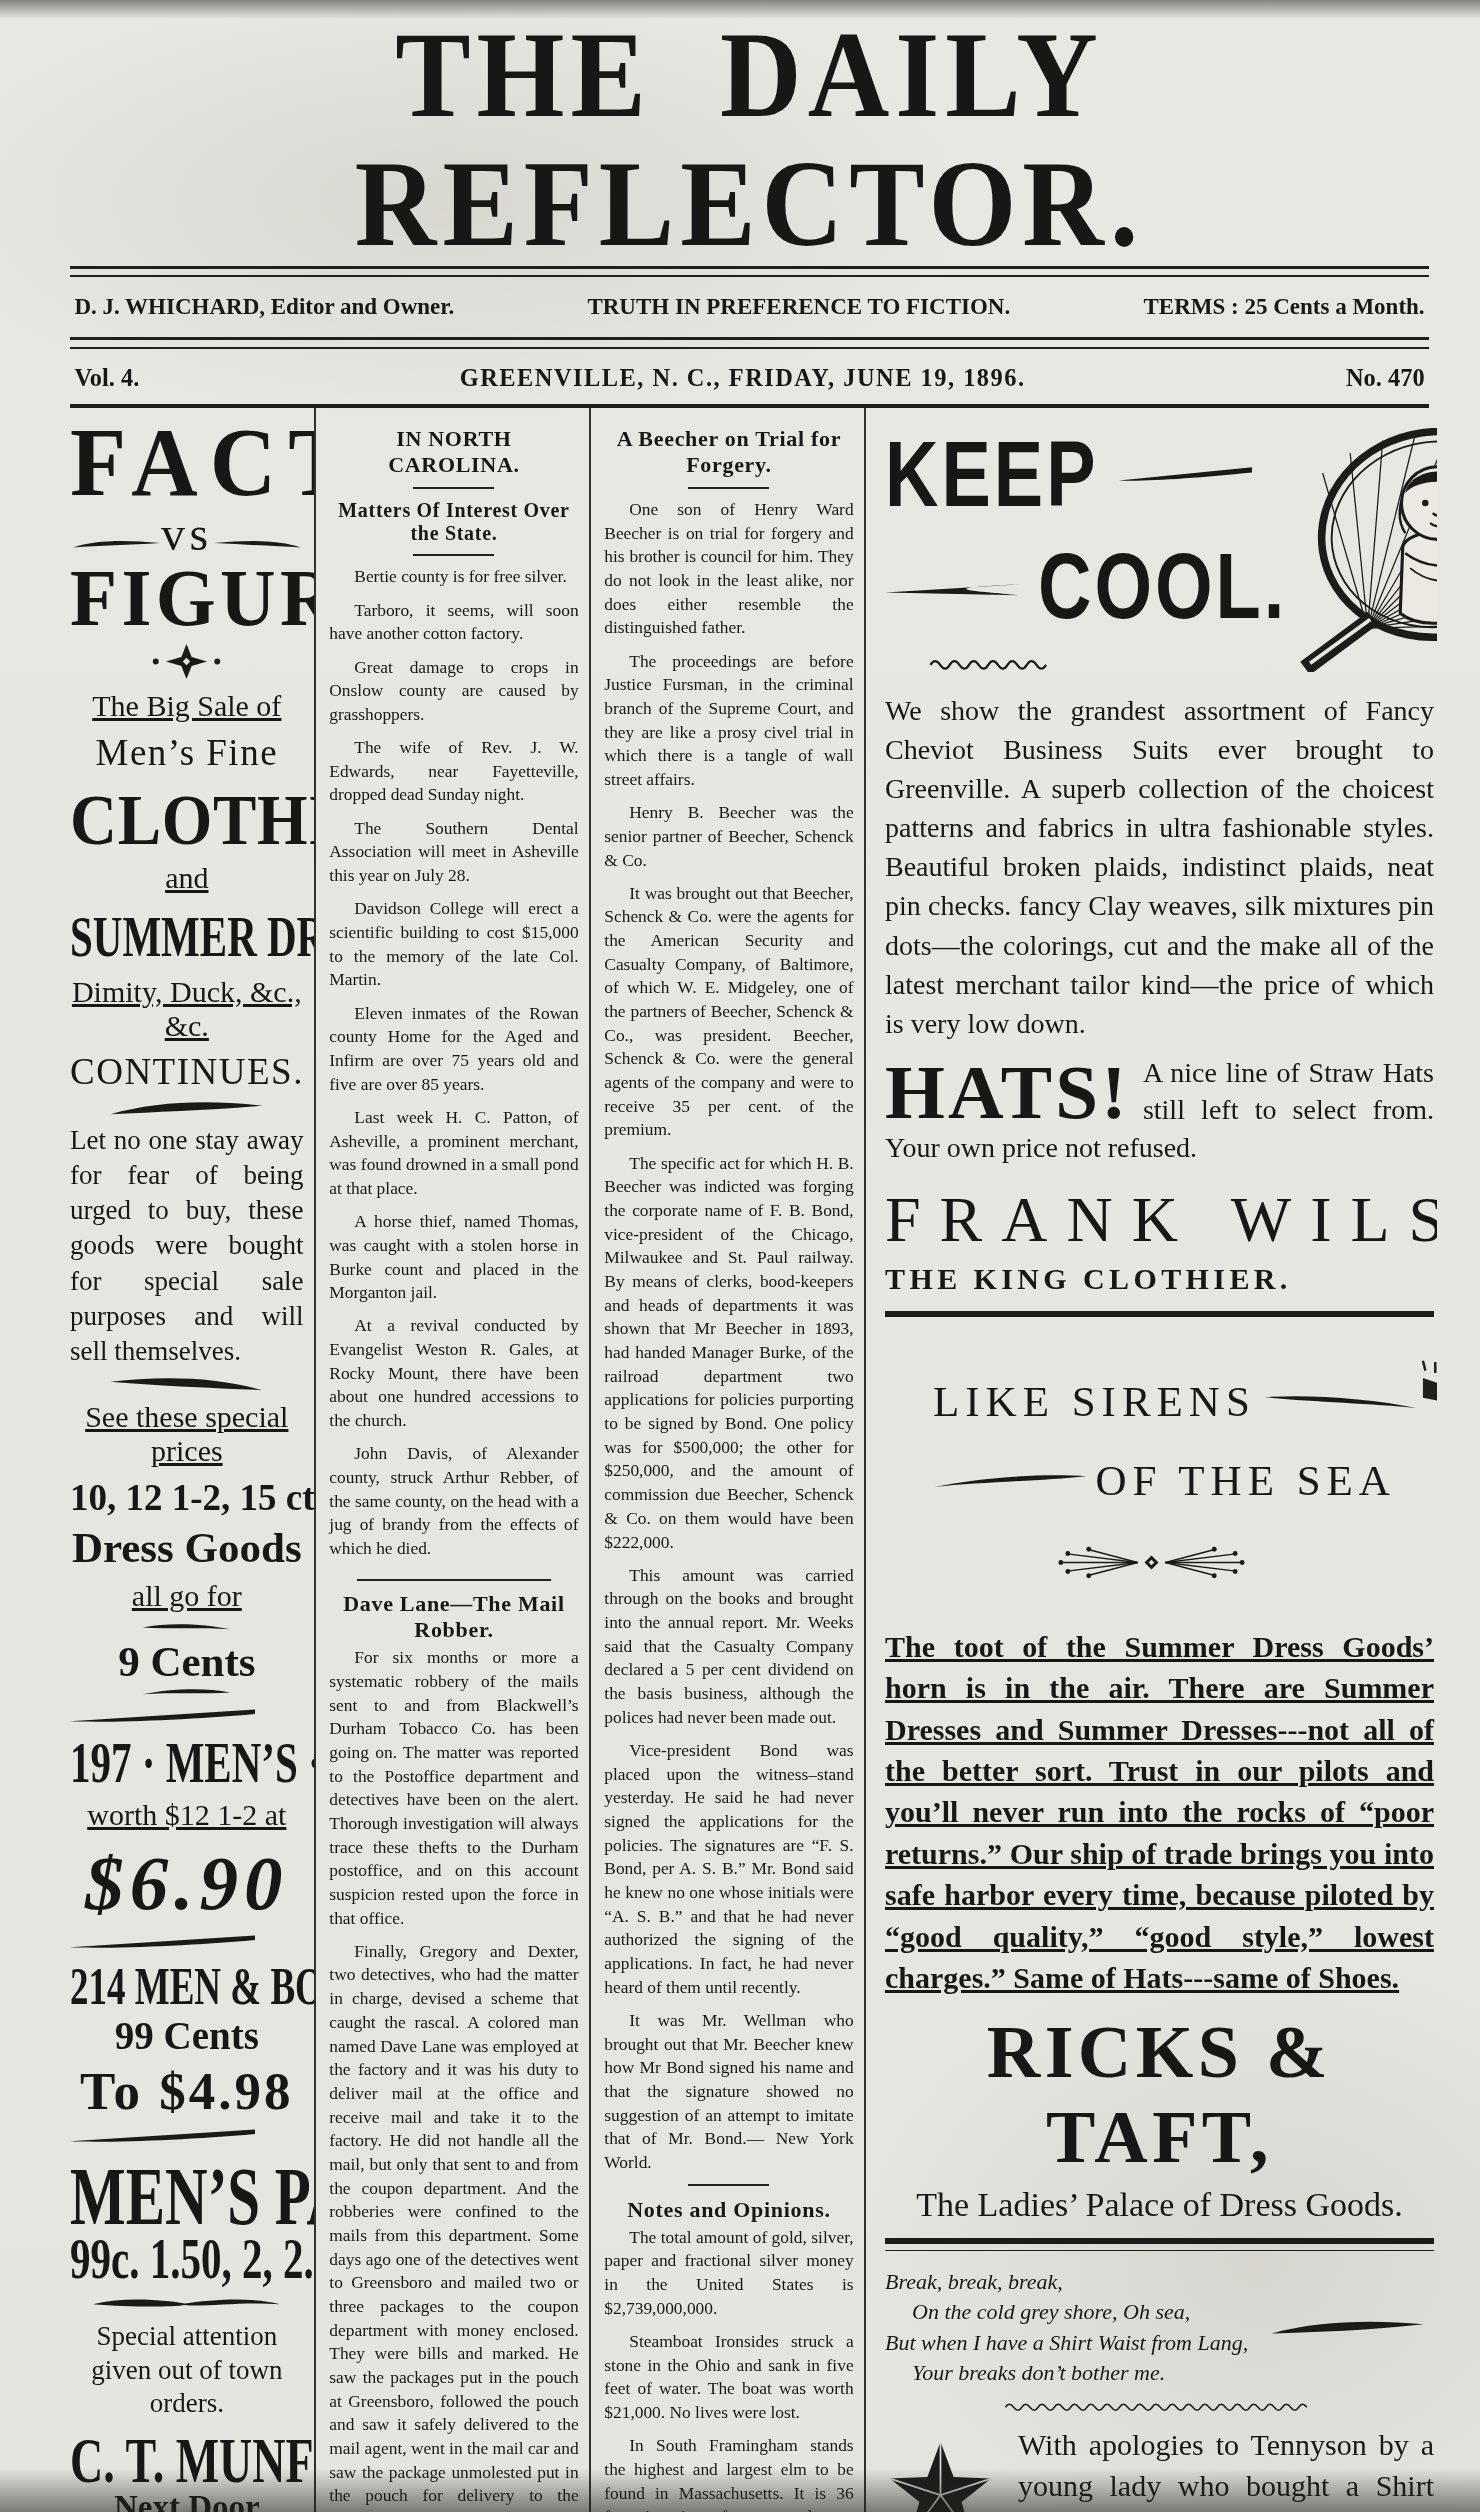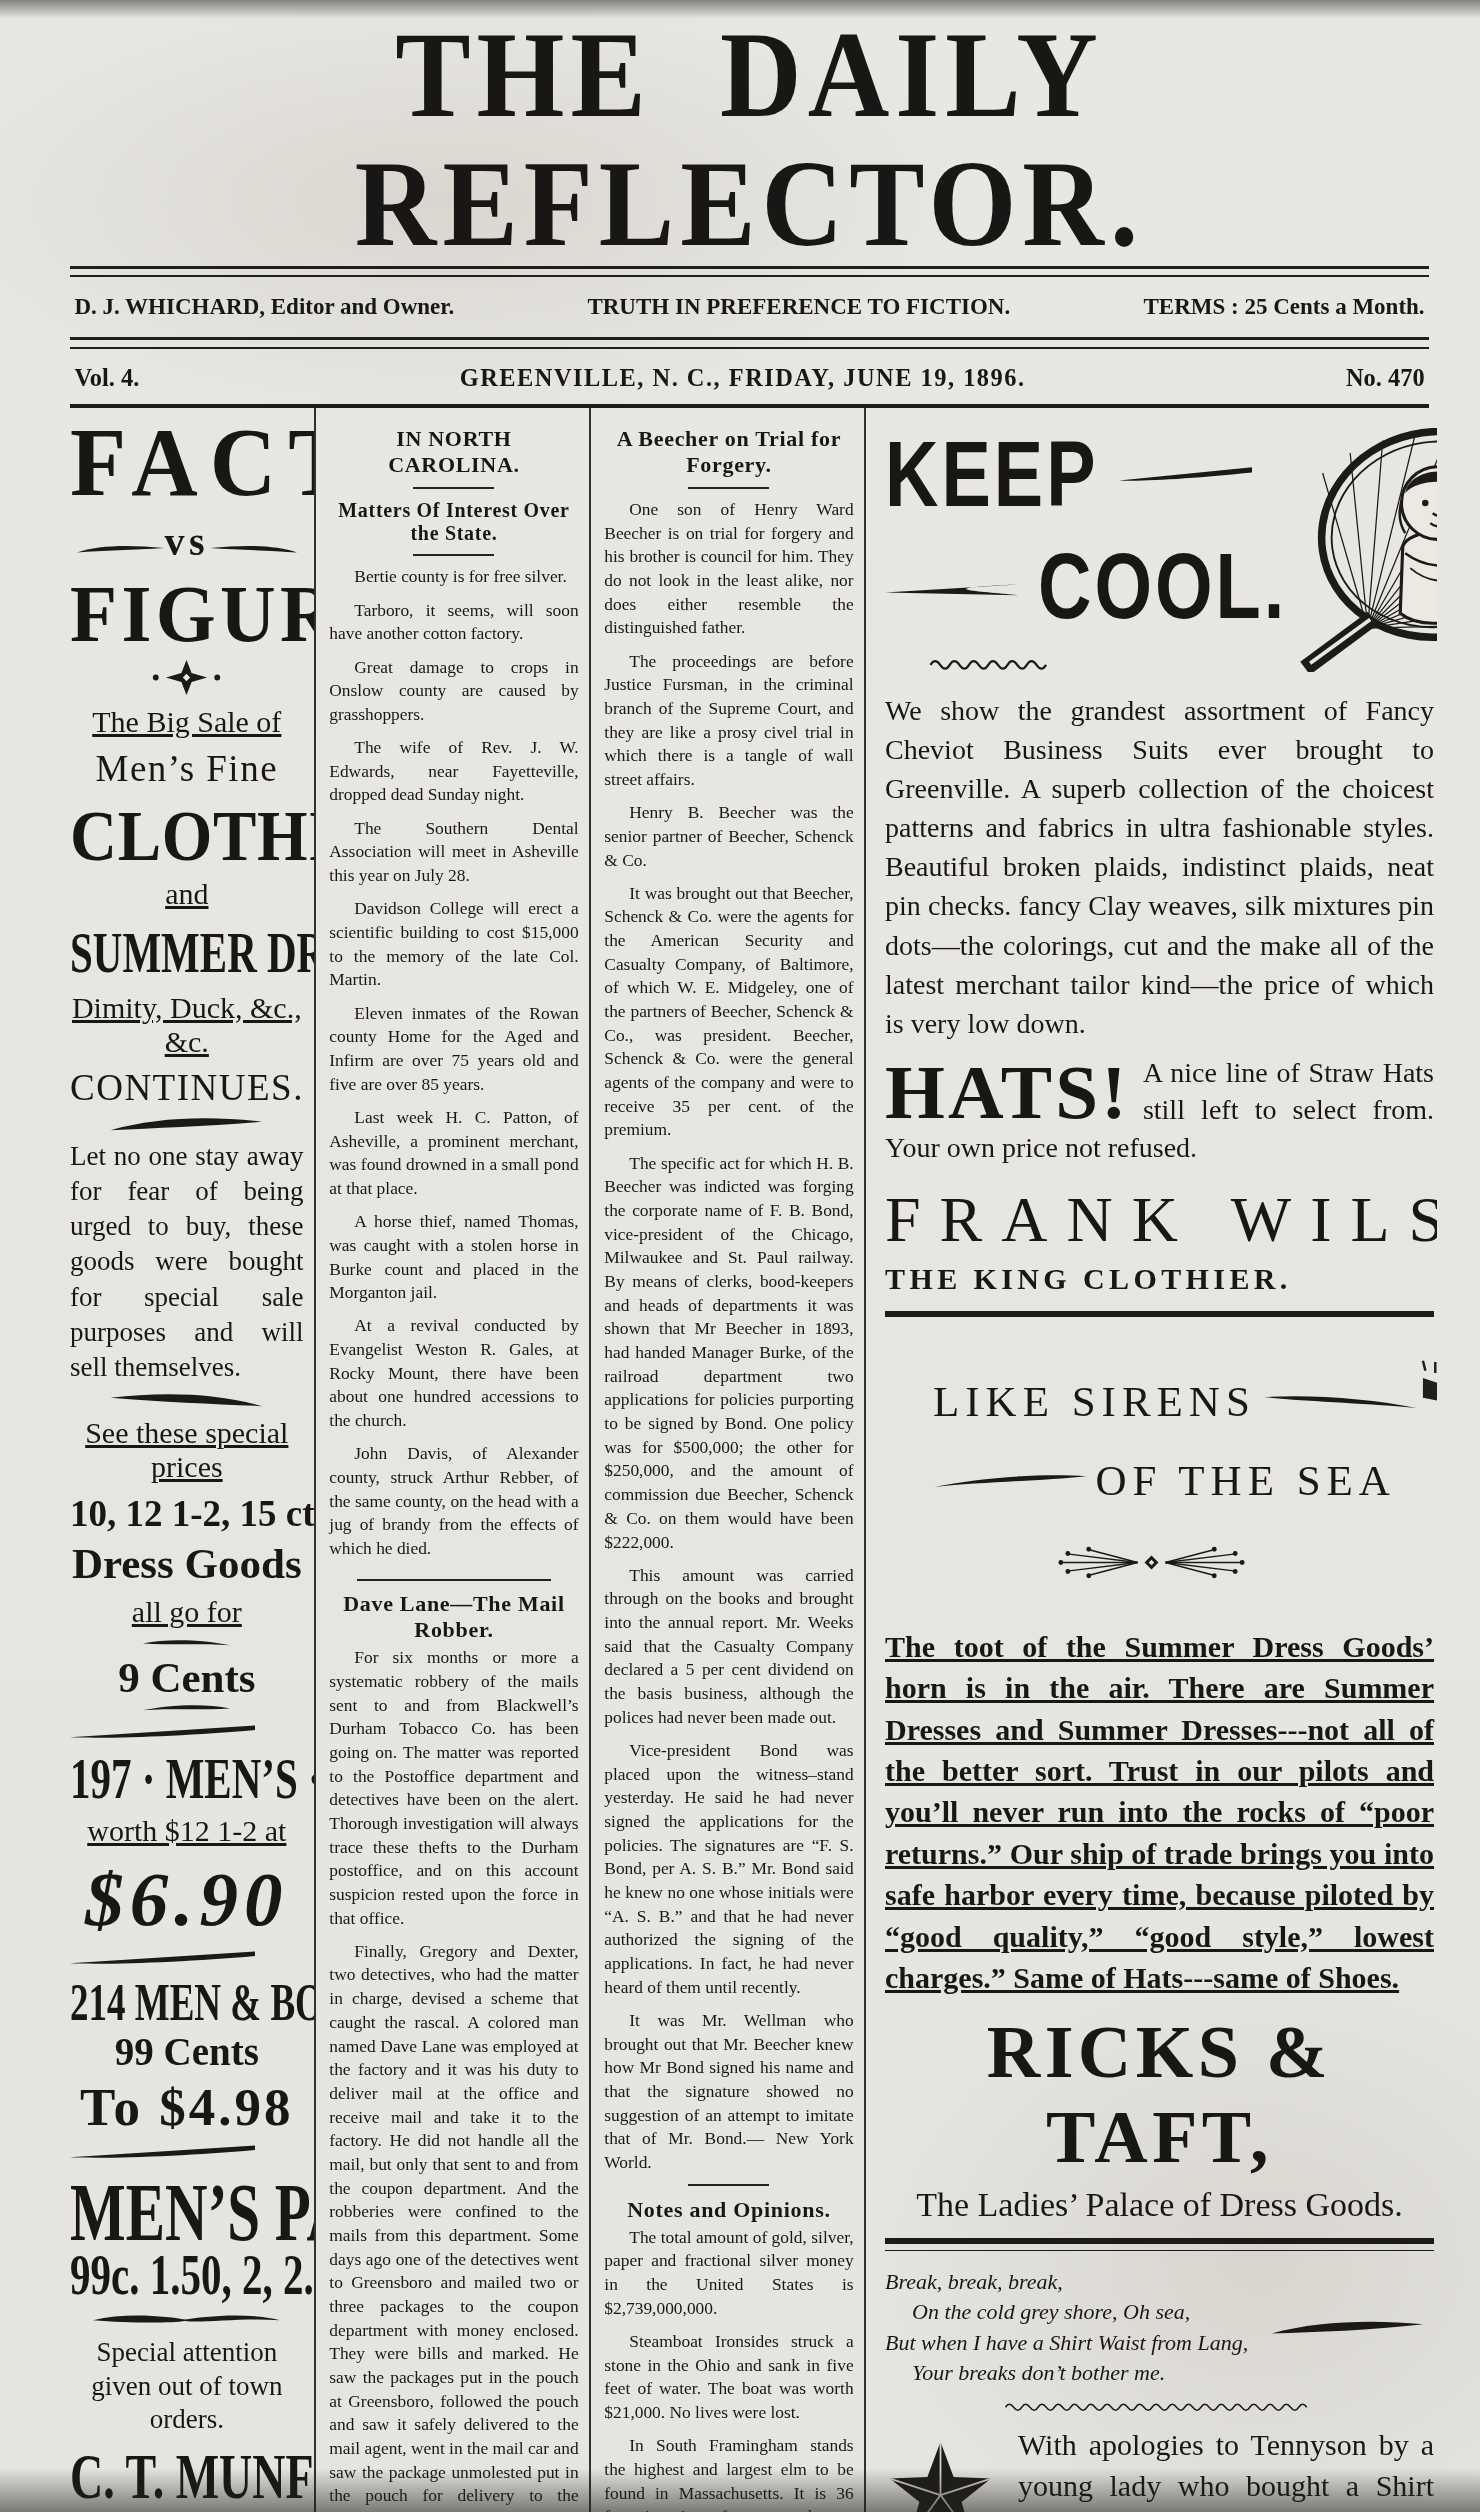--- a/index.html
+++ b/index.html
@@ -38,21 +38,21 @@
 
   
   .news-h { text-align:center; font-weight:bold; font-size:22px; letter-spacing:0.7px; margin:10.4px 0 3px; }
   .rule-sm { width:81px; border-top:2.2px solid #24231f; margin:9px auto; }
   .rule-sec { width:78%; border-top:2.2px double #24231f; margin:18px auto 10.4px; }
   .news-p { font-size:17.4px; line-height:1.36; text-align:justify; text-indent:25px; margin:0 0 9.6px; }
 
   
   .ctr { text-align:center; }
   .h-facts { font-size:92px; font-weight:bold; letter-spacing:12px; line-height:.92; transform:scaleY(1.05); }
-  .h-vs { font-size:40px; font-weight:bold; letter-spacing:4.4px; display:inline-block; margin:13px 0; }
+  .h-vs { font-size:48px; font-weight:normal; letter-spacing:4.4px; display:inline-block; margin:1px 0; }
   .h-figures { font-size:77px; font-weight:bold; letter-spacing:4.4px; line-height:.95; transform:scaleY(1.05); }
   .ad-md { font-size:30px; margin:7.4px 0;text-decoration:underline; }
   .ad-lg { font-size:37px; margin:6px 0; letter-spacing:1.5px; }
   .h-clothing { font-size:65px; font-weight:bold; letter-spacing:0.7px; line-height:1; display:inline-block; transform:scaleY(1.12); margin:7.4px 0 1.5px; }
   .narrow { display:inline-block; font-weight:bold; transform:scaleY(1.4); transform-origin:center; line-height:1; white-space:nowrap; }
   .h-goods { font-size:41px; margin:15px 0 9px; }
   .ad-p { font-size:27px; line-height:1.3; text-align:justify; margin:4.4px 0; }
   .h-prices { font-size:37px; font-weight:bold; margin:4.4px 0; white-space:nowrap; }
   .h-dg { font-size:43px; font-weight:bold; margin:3px 0; }
   .h-9c { font-size:43px; font-weight:bold; display:inline-block; margin:0 4.4px; }

